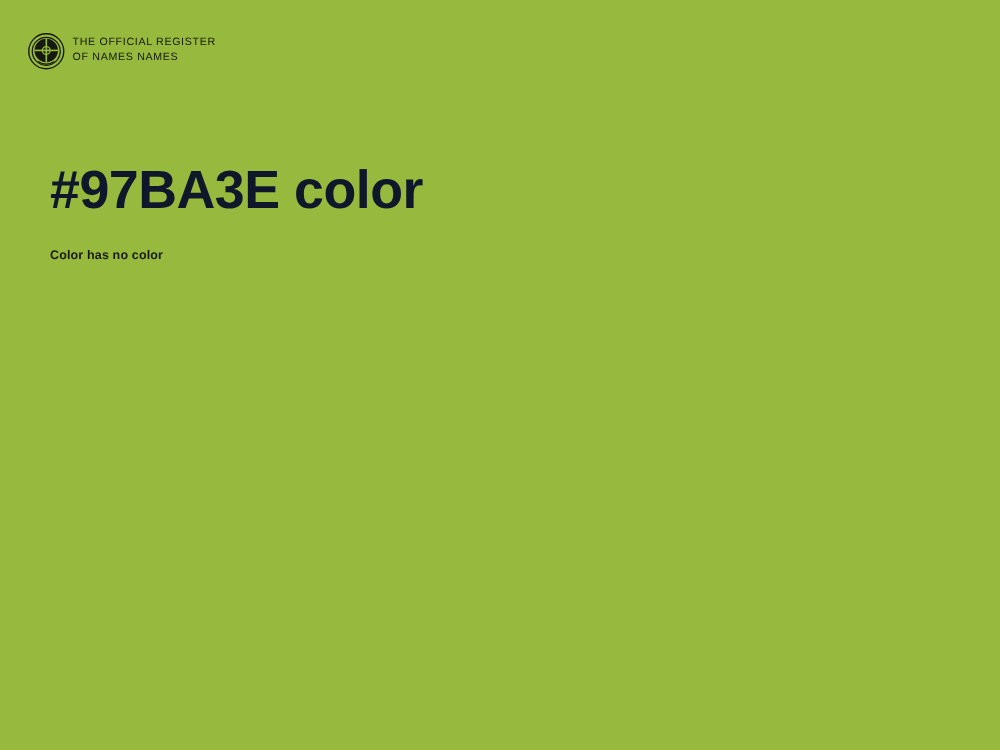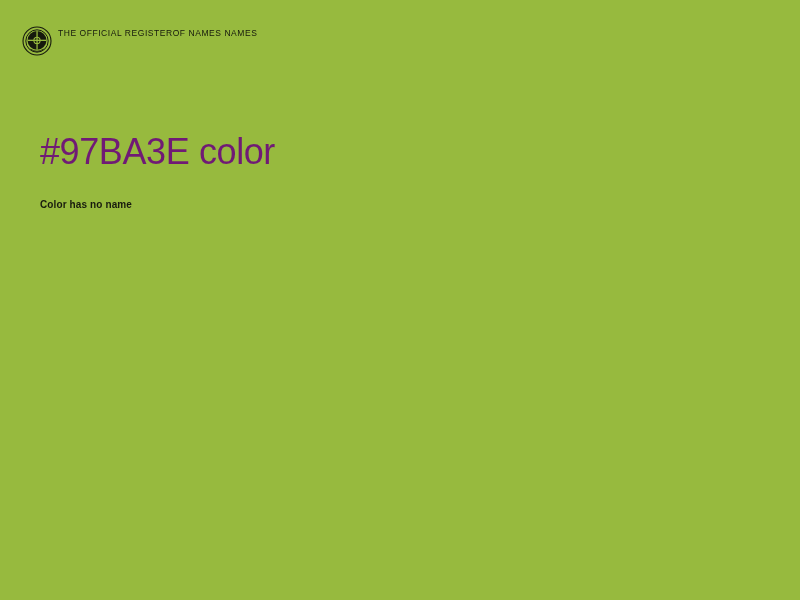--- a/index.html
+++ b/index.html
@@ -35,21 +35,21 @@
   .emblem {
     width: 30px;
     height: 30px;
     flex: 0 0 30px;
     display: block;
   }
 
   .masthead-text {
     margin-top: 2px;
     display: flex;
-    flex-direction: row;
+    flex-direction: column;
     justify-content: flex-start;
   }
 
   .masthead-line {
     font-size: 8.5px;
     line-height: 11.5px;
     letter-spacing: 0.55px;
     color: #15180c;
     white-space: nowrap;
     font-weight: 400;
@@ -57,25 +57,25 @@
 
   
   .main {
     position: absolute;
     left: 40px;
     top: 128px;
     width: 700px;
   }
 
   .color-title {
-    font-size: 36px;
+    font-size: 43px;
     line-height: 48px;
-    font-weight: 400;
+    font-weight: 700;
     letter-spacing: -0.4px;
-    color: #701a75;
+    color: #0f172a;
     margin: 0;
     white-space: nowrap;
   }
 
   .color-subtitle {
     margin: 0;
     padding-top: 22px;
     font-size: 10px;
     line-height: 13px;
     font-weight: 700;
@@ -102,16 +102,16 @@
       </svg>
     </span>
     <span class="masthead-text">
       <span class="masthead-line">THE OFFICIAL REGISTER</span>
       <span class="masthead-line">OF NAMES NAMES</span>
     </span>
   </div>
 
   <div class="main">
     <h1 class="color-title">#97BA3E color</h1>
-    <p class="color-subtitle">Color has no name</p>
+    <p class="color-subtitle">Color has no color</p>
   </div>
 
 </div>
 
 </body></html>

